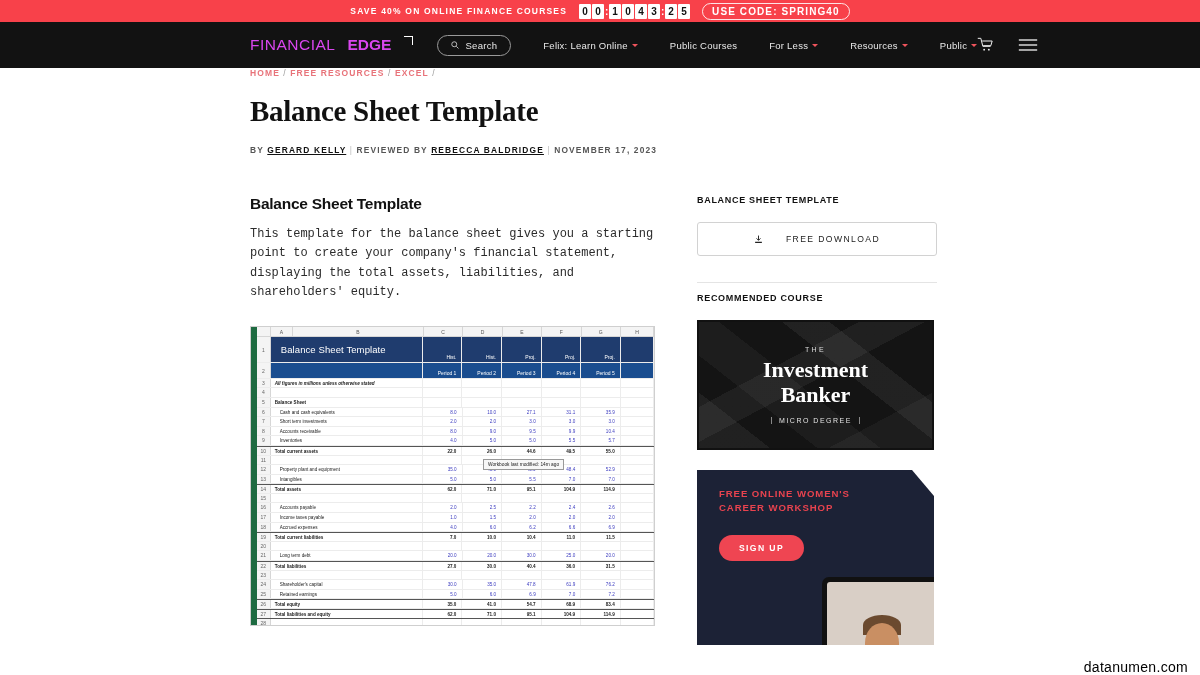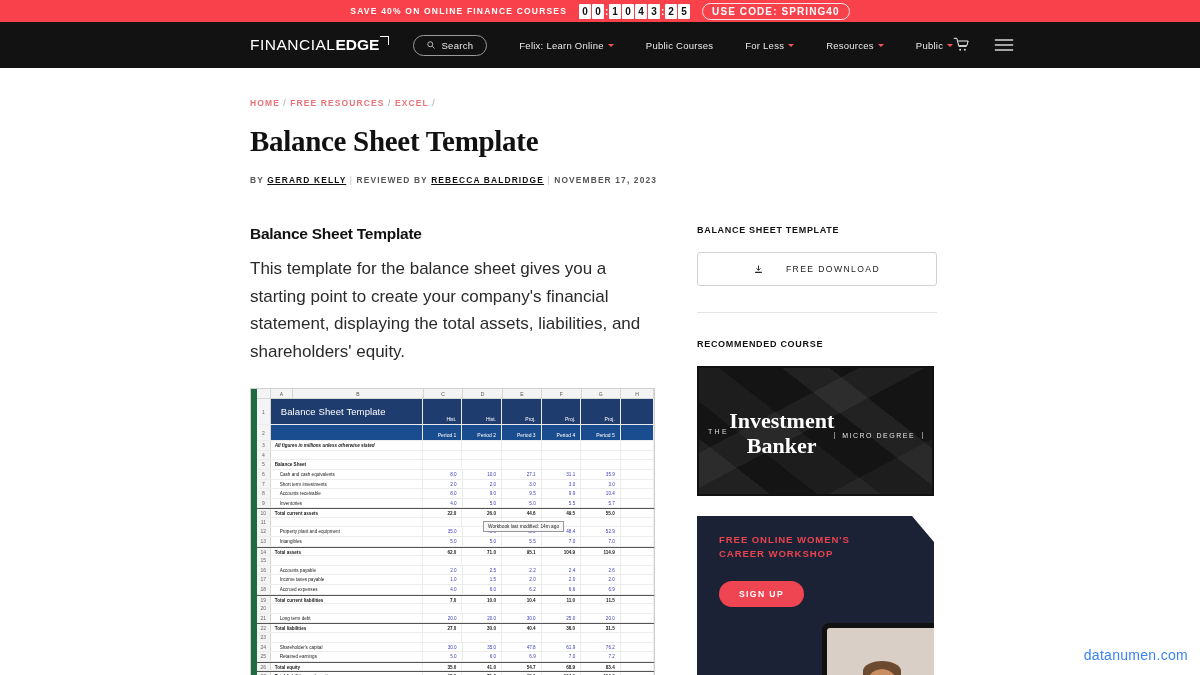--- a/index.html
+++ b/index.html
@@ -30,22 +30,22 @@
     padding:2px 9px; letter-spacing:1.1px; font-size:10px;
   }
 
   
   .nav {
     height:46px; background:#121212; display:flex; align-items:center;
     padding:0 250px 0 250px;
   }
   .nav-inner { width:700px; display:flex; align-items:center; }
   .logo {
-    color:#ffffff; font-size:15.5px; letter-spacing:-0.2px; position:relative;
-    display:flex; align-items:center; font-family:"Liberation Sans",sans-serif;
+    color:#d946ef; font-size:15.5px; letter-spacing:-0.2px; position:relative;
+    display:flex; align-items:center; font-family:"Liberation Sans",sans-serif;gap:12px;
   }
   .logo .thin { font-weight:300; letter-spacing:.5px;}
   .logo .bold { font-weight:bold; letter-spacing:0px;}
   .logo-corner {
     display:inline-block; width:9px; height:9px; margin-left:1px;
     border-top:1.6px solid #fff; border-right:1.6px solid #fff;
     position:relative; top:-5px;
   }
   .search-pill {
     margin-left:24px; border:1px solid #9a9a9a; border-radius:14px;
@@ -55,39 +55,39 @@
   .nav-links { display:flex; align-items:center; gap:32px; margin-left:32px; }
   .nav-link {
     color:#e9e9e9; font-size:9.5px; letter-spacing:.25px;
     display:flex; align-items:center; gap:4px; white-space:nowrap;
   }
   .chev { width:0;height:0;border-left:3.2px solid transparent;border-right:3.2px solid transparent;border-top:3.6px solid #f0545c;}
   .nav-right { margin-left:auto; display:flex; align-items:center; gap:24px; }
 
   
   .page { padding:0 250px; }
-  .breadcrumb { padding-top:30px; font-size:8.5px; letter-spacing:1.1px; color:#e8737a; font-weight:bold;}
+  .breadcrumb { font-size:8.5px; letter-spacing:1.1px; color:#e8737a; font-weight:bold;}
   .breadcrumb .sep { color:#9a9a9a; font-weight:normal; }
   .breadcrumb a { color:#e8737a; text-decoration:none; }
   h1.title {
     font-family:"Liberation Serif", serif; font-size:29px; font-weight:bold;
     margin-top:17px; letter-spacing:-0.3px; color:#111;
   }
   .byline { margin-top:17px; font-size:8.4px; letter-spacing:1.15px; color:#333; font-weight:bold;}
   .byline .light { color:#555; font-weight:bold;}
   .byline .author { text-decoration:underline; color:#111; }
   .byline .bar { color:#bbb; font-weight:normal; }
 
   
   .cols { display:flex; gap:42px; margin-top:40px; }
   .col-main { width:405px; }
   .col-side { width:240px; }
 
   h2.sec-title { font-size:15.5px; font-weight:bold; letter-spacing:-0.25px; color:#111; }
-  .para { margin-top:12px; font-size:17px; line-height:1.62; color:#2b2b2b; }
+  .para { margin-top:12px; font-size:12px; line-height:1.62; color:#2b2b2b;font-family:Liberation Mono, monospace; }
   .para2 { margin-top:20px; }
 
   
   .xl-wrap { margin-top:23px; width:405px; height:300px; border:1px solid #cfcfcf; background:#fff; position:relative; overflow:hidden;}
   .xl-green { position:absolute; left:0; top:0; width:6px; height:100%; background:#1e6b41; }
   .xl-grid { position:absolute; left:6px; top:0; right:0; bottom:0; font-size:4.6px; color:#222;}
   .xl-colhdr { display:flex; height:10px; background:#f4f4f4; border-bottom:1px solid #d6d6d6;}
   .xl-colhdr div { border-right:1px solid #d6d6d6; text-align:center; line-height:10px; color:#555; font-size:5px;}
   .rownum { width:15px; }
   .cB { width:167px; } .cNum { width:43px; } .cH { width:36px; }
@@ -114,25 +114,25 @@
   }
 
   
   .side-label { font-size:9px; font-weight:bold; letter-spacing:.7px; color:#111; }
   .dl-btn {
     margin-top:17px; height:34px; border:1px solid #d2d2d2; border-radius:3px;
     display:flex; align-items:center; justify-content:center; gap:23px;
     font-size:8.6px; letter-spacing:1.4px; color:#222; background:#fff;
   }
   .side-div { margin-top:26px; border-top:1px solid #e4e4e4; }
-  .side-label2 { margin-top:26px; }
+  .side-label2 { margin-top:10px; }
   .course-card {
     margin-top:17px; width:237px; height:130px; border:2px solid #111;
     background:#141414; position:relative; overflow:hidden;
-    display:flex; flex-direction:row; align-items:center; justify-content:center;
+    display:flex; flex-direction:column; align-items:center; justify-content:center;
   }
   .course-card::before{
     content:""; position:absolute; inset:0;
     background:
       linear-gradient(38deg, rgba(255,255,255,.055) 0 18%, transparent 18% 30%, rgba(255,255,255,.04) 30% 46%, transparent 46% 62%, rgba(255,255,255,.06) 62% 74%, transparent 74%),
       linear-gradient(-28deg, rgba(255,255,255,.04) 0 22%, transparent 22% 52%, rgba(255,255,255,.05) 52% 66%, transparent 66%);
   }
   .cc-the{ font-size:7px; letter-spacing:2.4px; color:#ddd; z-index:2; }
   .cc-main{ font-family:"Liberation Serif",serif; font-size:22px; font-weight:bold; color:#fff; line-height:1.12; text-align:center; z-index:2; margin-top:5px;}
   .cc-sub{ margin-top:9px; font-size:7px; letter-spacing:1.5px; color:#e2e2e2; z-index:2; border-left:1px solid #888; border-right:1px solid #888; padding:0 7px;}
@@ -152,22 +152,22 @@
   }
   .pc-device{
     position:absolute; right:-8px; bottom:-4px; width:120px; height:72px;
     background:#111; border-radius:7px 7px 0 0; padding:5px 5px 0 5px;
   }
   .pc-face{ width:100%; height:100%; background:#d9cfc6; border-radius:3px 3px 0 0; position:relative; overflow:hidden;}
   .pc-head{ position:absolute; left:50%; transform:translateX(-50%); bottom:-14px; width:34px; height:40px; background:#c98f63; border-radius:50% 50% 45% 45%;}
   .pc-hair{ position:absolute; left:50%; transform:translateX(-50%); bottom:14px; width:38px; height:20px; background:#6b4a2f; border-radius:50% 50% 0 0;}
 
   .watermark {
-    position:absolute; right:12px; bottom:12px;
-    font-size:14px; color:#3b82f6; letter-spacing:.3px;
+    position:absolute; right:12px; bottom:0;
+    font-size:14px; color:#000000; letter-spacing:.3px;
   }
 </style>
 </head>
 <body>
 
 <div class="promo-bar">
   <span class="promo-text">SAVE 40% ON ONLINE FINANCE COURSES</span>
   <span class="countdown">
     <span class="cd-digit">0</span>
     <span class="cd-digit">0</span>

